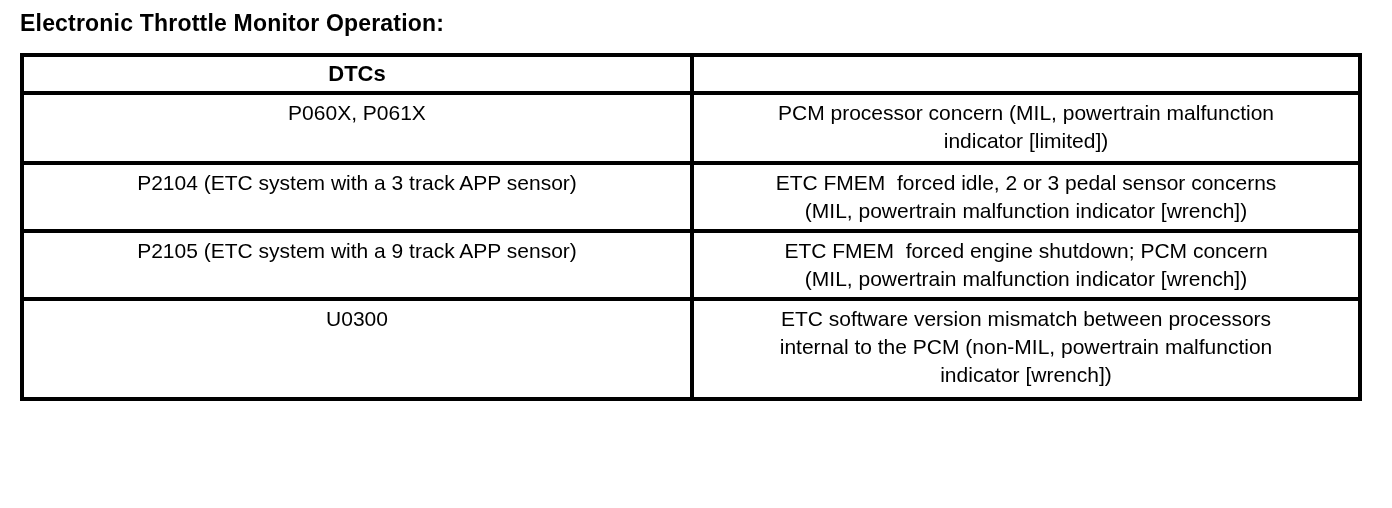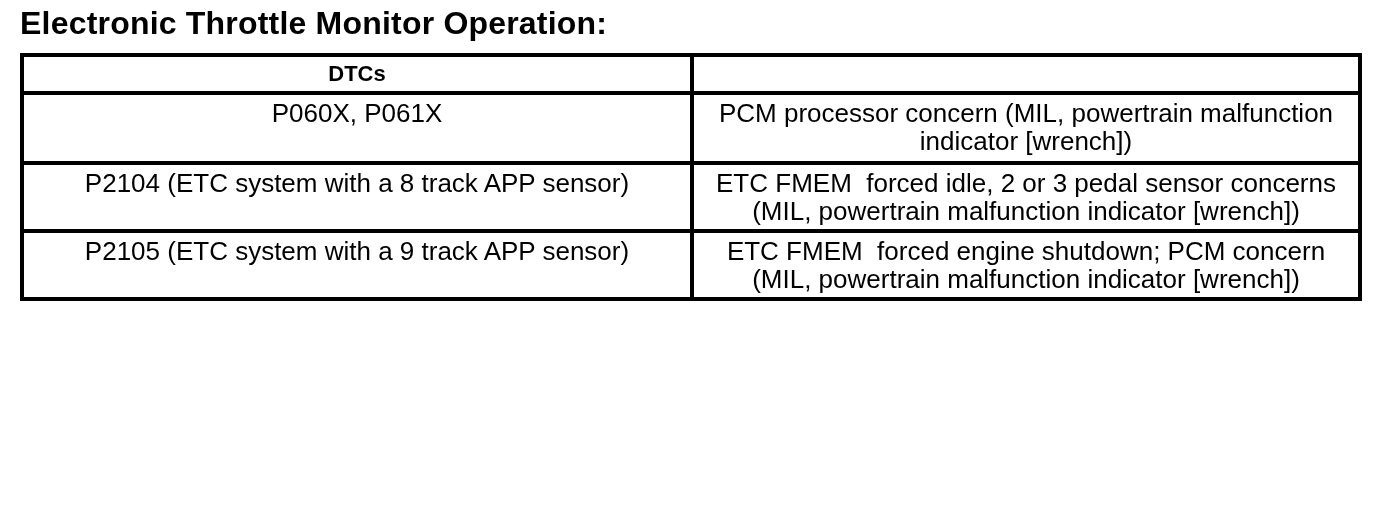--- a/index.html
+++ b/index.html
@@ -7,36 +7,36 @@
     padding: 0;
     background: #ffffff;
     width: 1392px;
     height: 508px;
     overflow: hidden;
     font-family: "Liberation Sans", "DejaVu Sans", sans-serif;
     color: #000000;
   }
   .page-title {
     margin: 9px 0 0 20px;
-    font-size: 32px;
+    font-size: 23px;
     line-height: 28px;
     font-weight: bold;
     letter-spacing: 0.2px;
   }
   table.dtc-table {
     border-collapse: collapse;
     table-layout: fixed;
     width: 1338px;
     margin: 16px 0 0 20px;
     padding-left: 37px;
   }
   table.dtc-table th,
   table.dtc-table td {
     border: 4px solid #000000;
-    font-size: 26px;
+    font-size: 21px;
     line-height: 28px;
     text-align: center;
     vertical-align: top;
     padding: 4px 14px;
     white-space: pre-wrap;
     overflow: hidden;
   }
   table.dtc-table col.col-dtc  { width: 670px; }
   table.dtc-table col.col-desc { width: 668px; }
   table.dtc-table th {
@@ -64,26 +64,32 @@
     <col class="col-desc">
   </colgroup>
   <tbody>
       <tr>
     <th>DTCs</th>
     <th></th>
   </tr>
   <tr>
     <td>P060X, P061X</td>
     <td>PCM processor concern (MIL, powertrain malfunction
-indicator [wrench])</td>
+indicator [limited])</td>
   </tr>
   <tr>
-    <td>P2104 (ETC system with a 8 track APP sensor)</td>
+    <td>P2104 (ETC system with a 3 track APP sensor)</td>
     <td>ETC FMEM  forced idle, 2 or 3 pedal sensor concerns
 (MIL, powertrain malfunction indicator [wrench])</td>
   </tr>
   <tr>
     <td>P2105 (ETC system with a 9 track APP sensor)</td>
     <td>ETC FMEM  forced engine shutdown; PCM concern
 (MIL, powertrain malfunction indicator [wrench])</td>
   </tr>
+  <tr>
+    <td>U0300</td>
+    <td>ETC software version mismatch between processors
+internal to the PCM (non-MIL, powertrain malfunction
+indicator [wrench])</td>
+  </tr>
 </tbody>
   </table>
 
 </body></html>

